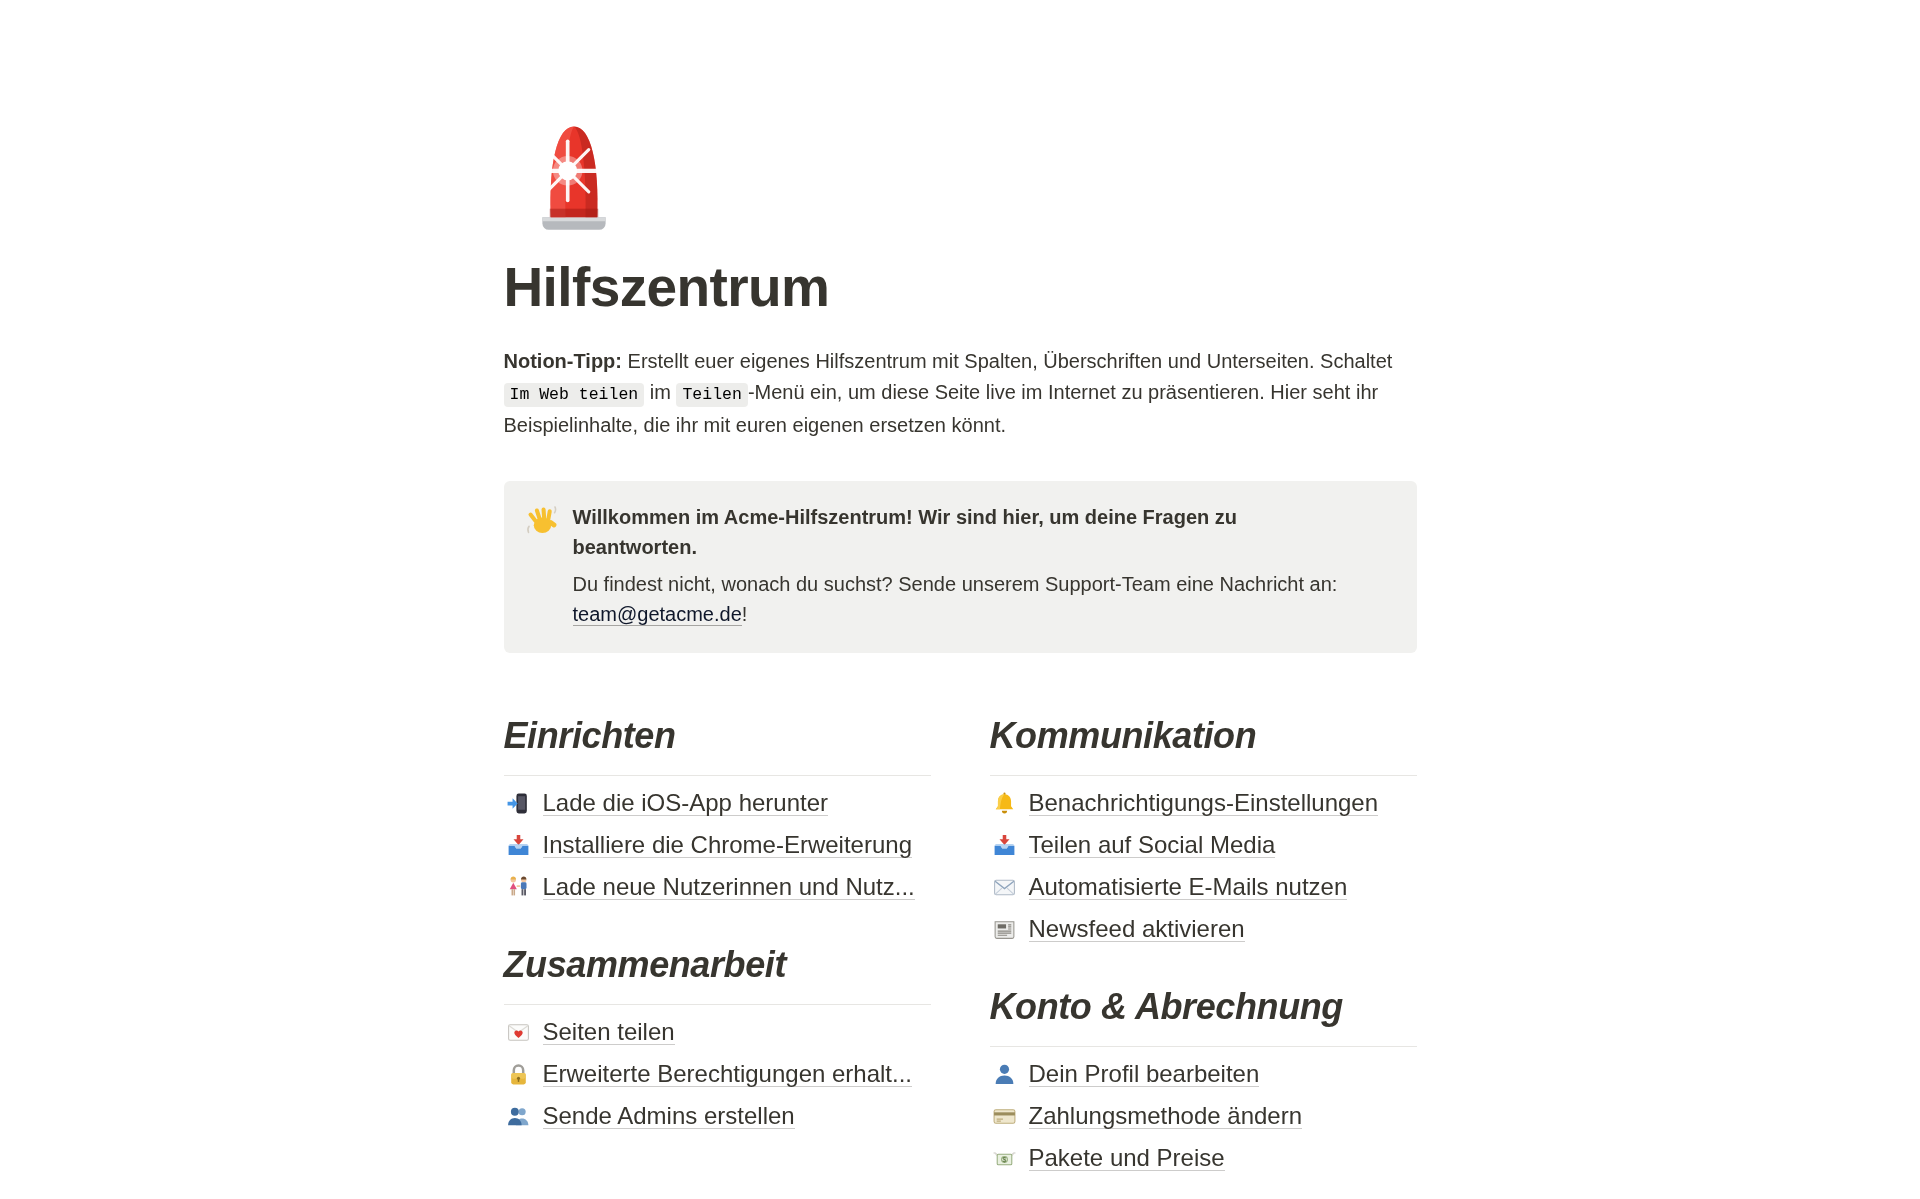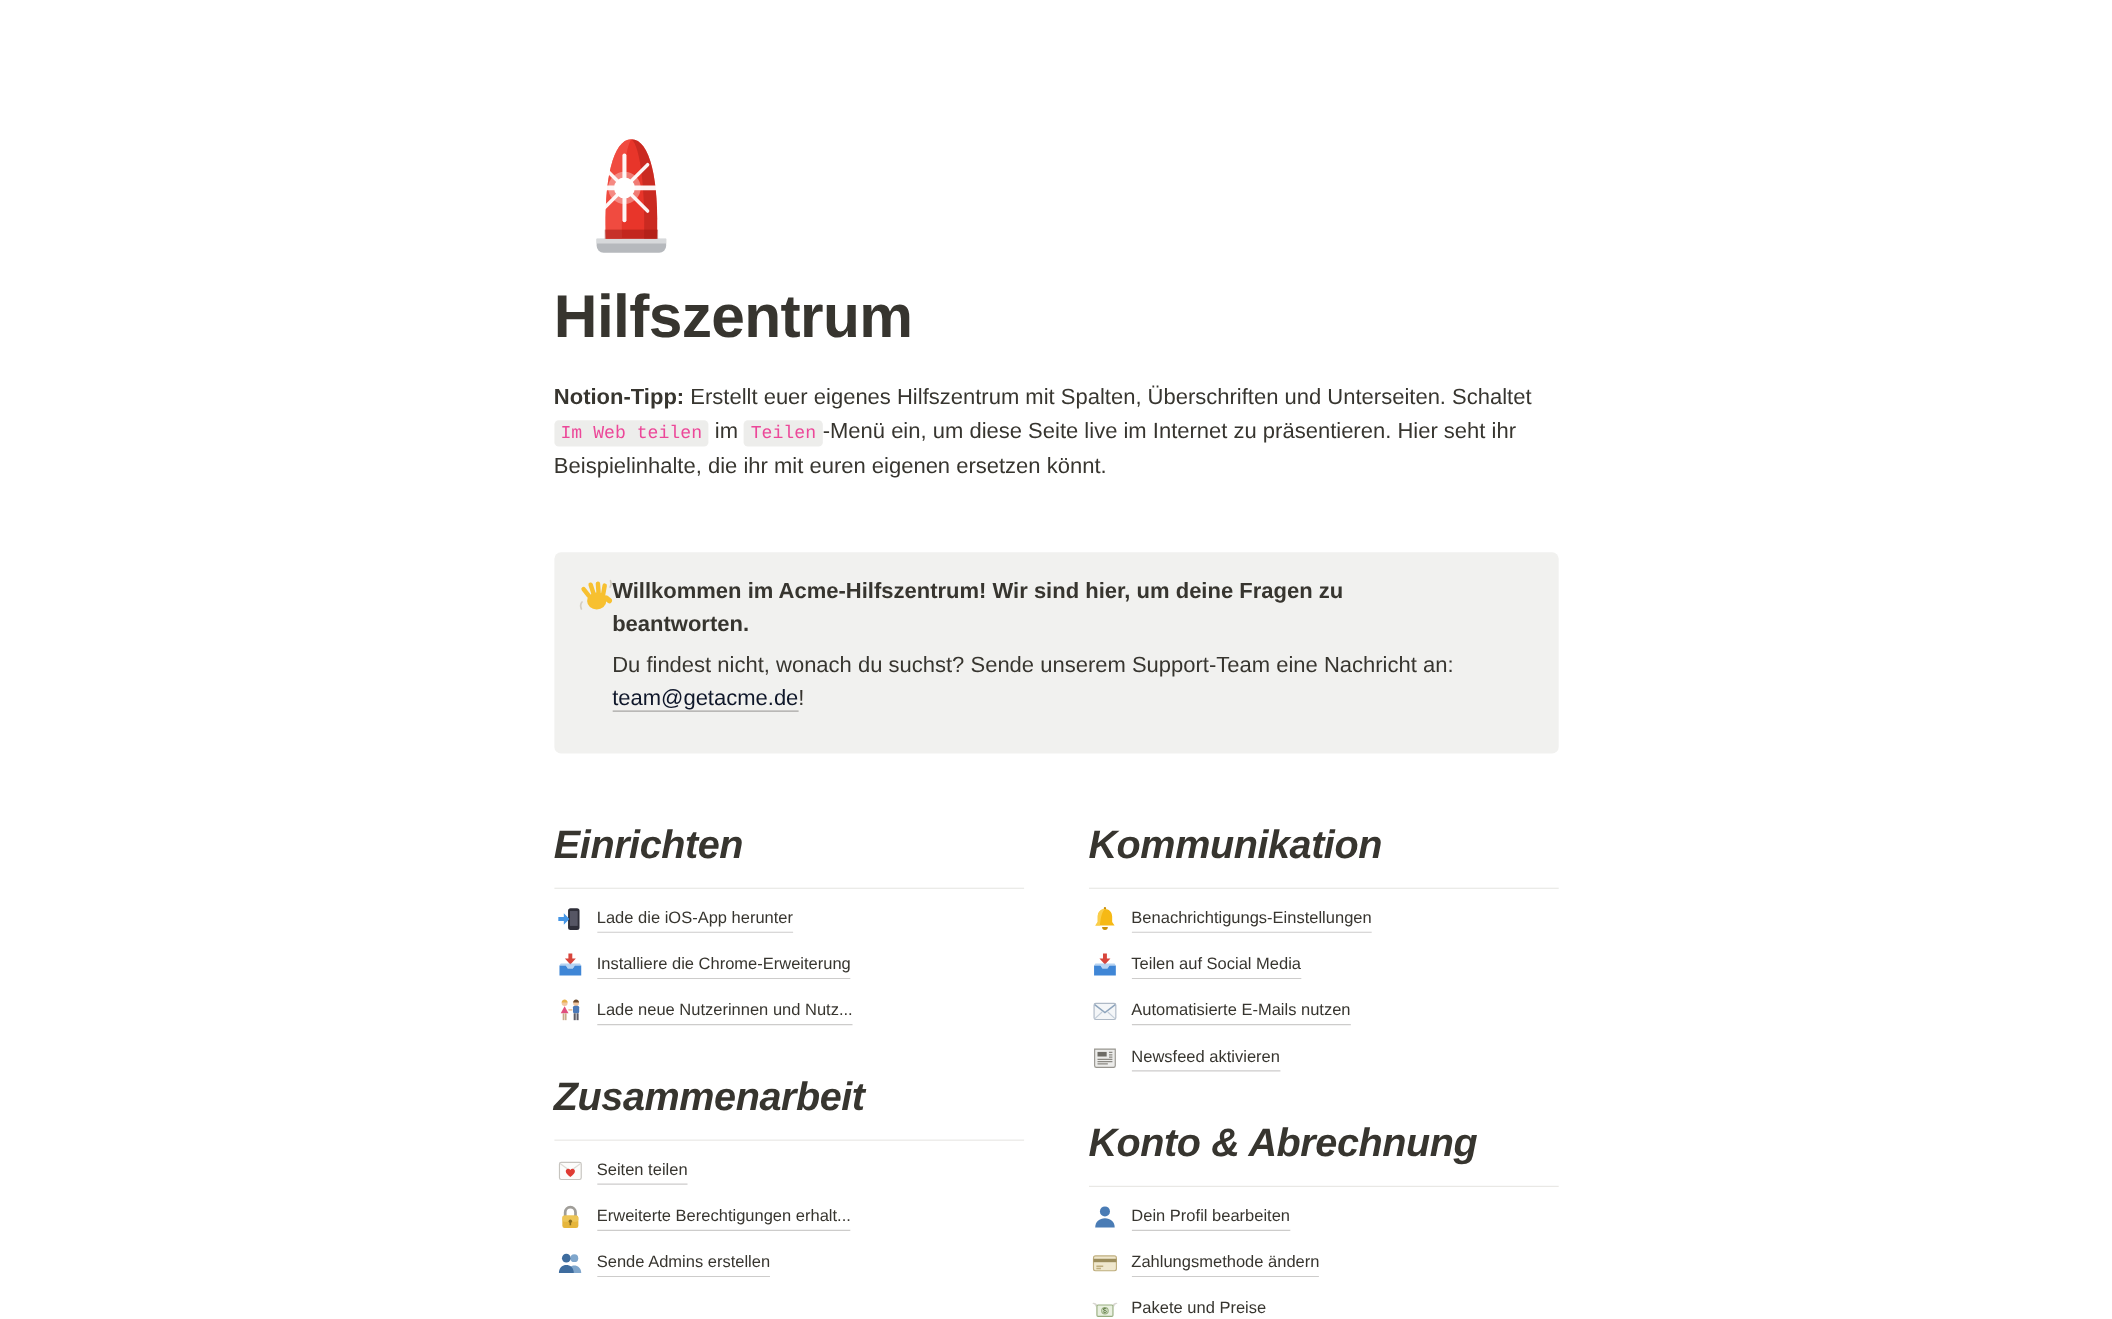--- a/index.html
+++ b/index.html
@@ -17,30 +17,30 @@
 
   h1.page-title {
     font-size:55px; line-height:1.2; font-weight:700;
     margin:20px 0 0 0; letter-spacing:-0.6px;
   }
 
   .tip { margin:26px 0 0 0; font-size:20px; line-height:31px; color:#37352f; }
   .tip b { font-weight:700; }
   code.chip {
     font-family:"Liberation Mono","DejaVu Sans Mono",monospace;
-    font-size:16.5px; color:#ec4899;
+    font-size:16.5px; color:#000000;
     background:rgba(135,131,120,0.15);
     border-radius:4px; padding:2px 6px 3px 6px;
     white-space:nowrap;
   }
 
   .callout {
-    margin-top:62px; background:#f1f1ef; border-radius:6px;
-    padding:21px 24px 35px 22px;
-    display:flex; align-items:flex-start; 
+    margin-top:40px; background:#f1f1ef; border-radius:6px;
+    padding:21px 24px 24px 22px;
+    display:flex; align-items:flex-start; gap:16px;
   }
   .callout-icon { flex:0 0 auto; width:31px; height:31px; margin-top:3px; }
   .callout-icon svg { width:100%; height:100%; display:block; }
   .callout-text { font-size:20px; line-height:30px; max-width:770px; }
   .callout-heading { font-weight:700; }
   .callout-body { margin-top:7px; }
   a.mail-link {
     color:#0f172a; text-decoration:none; cursor:pointer;
     border-bottom:1px solid rgba(55,53,47,0.4);
   }
@@ -58,21 +58,21 @@
     margin:17px 0 6px 0; width:100%;
   }
   .link-row {
     display:flex; align-items:center; gap:12px;
     padding:8px 2px; cursor:pointer;
     color:inherit; text-decoration:none;
   }
   .link-row .li { flex:0 0 auto; width:25px; height:25px; }
   .link-row .li svg { width:100%; height:100%; display:block; }
   .link-row .lt {
-    font-size:15px; line-height:25px;
+    font-size:24px; line-height:25px;
     border-bottom:1px solid rgba(55,53,47,0.25);
     white-space:nowrap;
   }
   .sr-defs { position:absolute; width:0; height:0; overflow:hidden; }
 </style>
 </head>
 <body>
 
 <svg class="sr-defs" xmlns="http://www.w3.org/2000/svg" aria-hidden="true">
   <defs>

